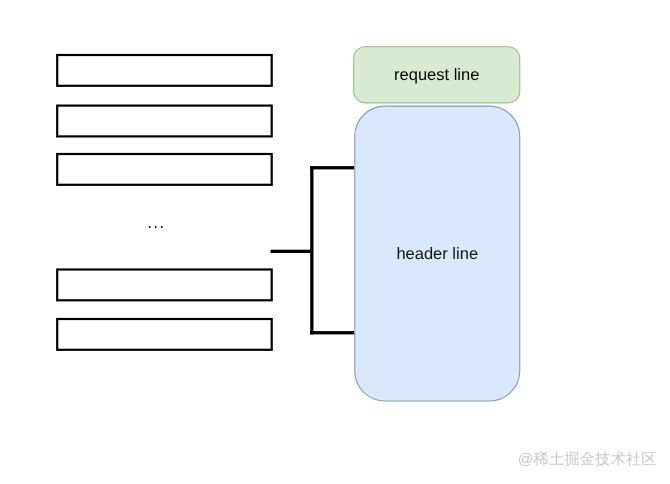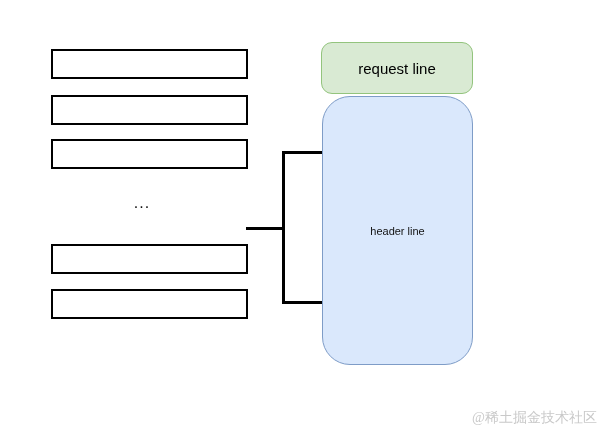--- a/index.html
+++ b/index.html
@@ -75,33 +75,32 @@
     top: 96px;
     width: 151px;
     height: 269px;
     box-sizing: border-box;
     background: #dae8fc;
     border: 1px solid #7e9cc7;
     border-radius: 28px;
     display: flex;
     align-items: center;
     justify-content: center;
-    font-size: 11px;
+    font-size: 15px;
     color: #111111;
     text-align: center;
   }
 
   .watermark {
     position: absolute;
     right: 12px;
     top: 409px;
     font-size: 14px;
     color: #c9c9c9;
     white-space: nowrap;
-    font-family: Liberation Serif, serif;
   }
 </style>
 </head>
 <body>
 
 <div class="canvas">
 
   <div class="field-row row-1"></div>
   <div class="field-row row-2"></div>
   <div class="field-row row-3"></div>

